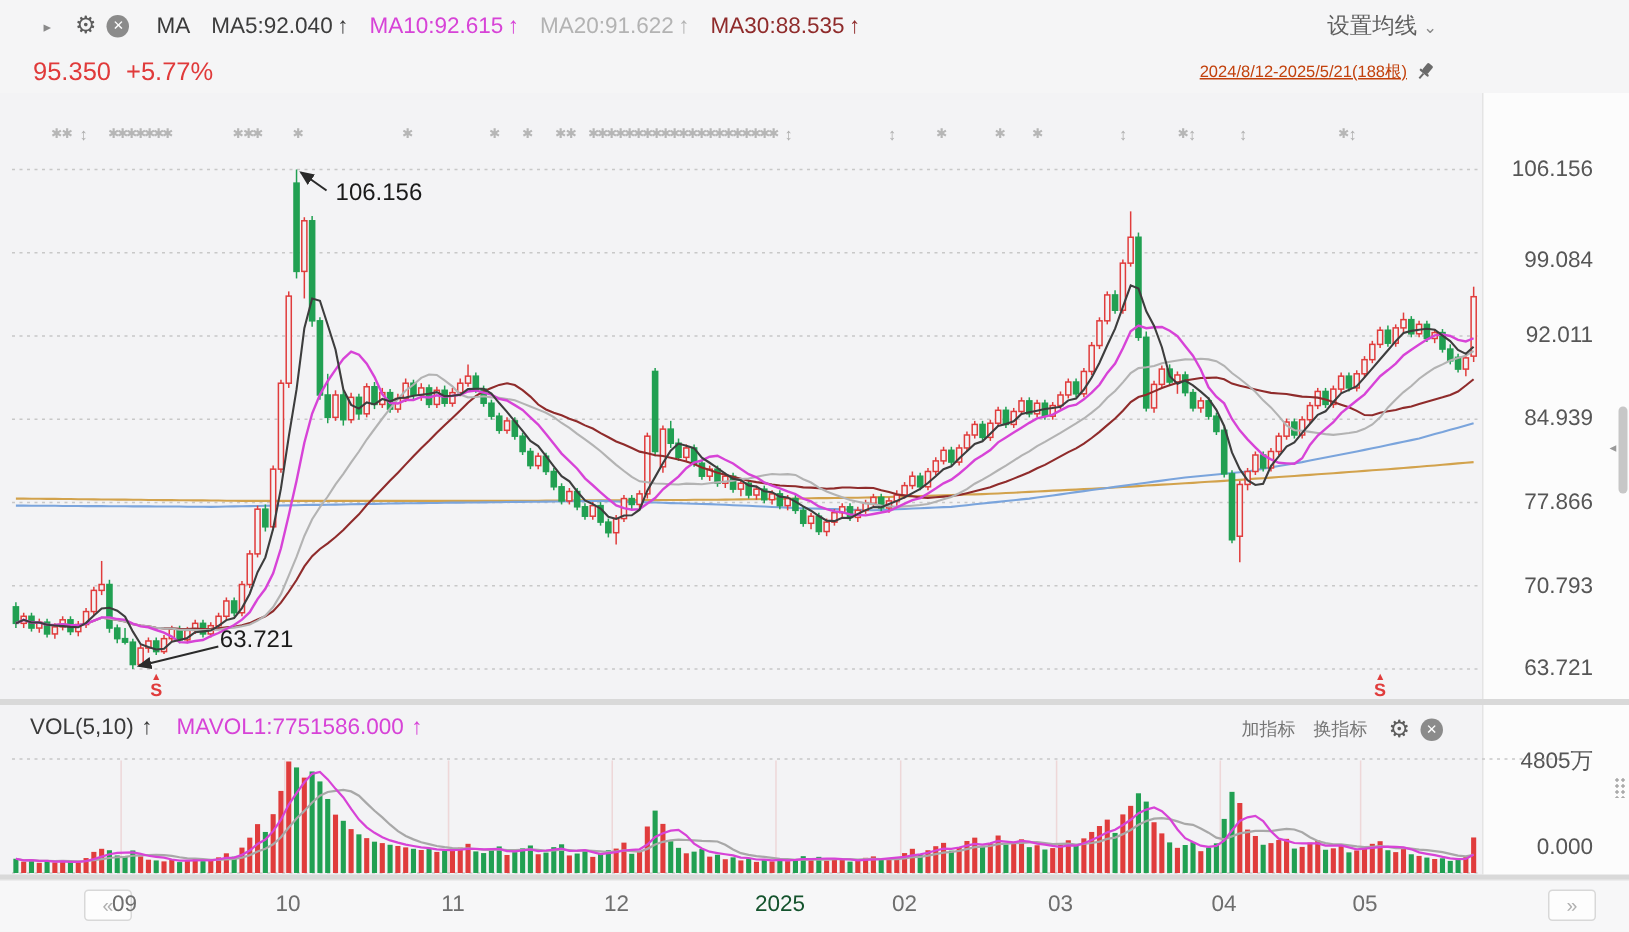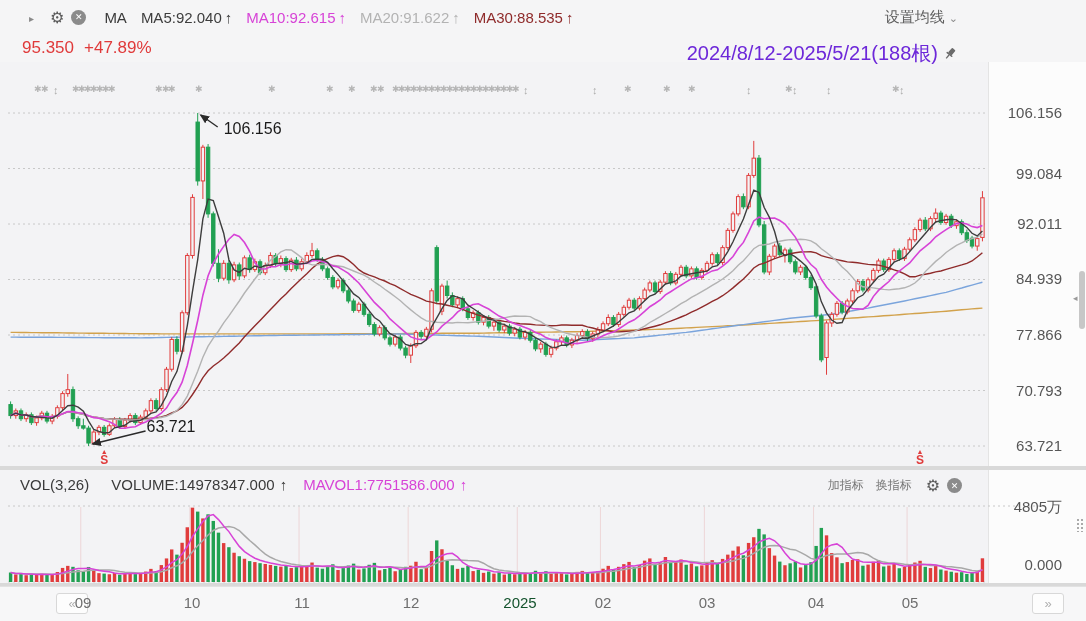--- a/index.html
+++ b/index.html
@@ -16,21 +16,21 @@
     display:inline-flex;align-items:center;justify-content:center;font-size:9px;margin-left:7px;cursor:pointer;}
   .ma-group{font-size:15px;color:#3a3a3a;margin-left:18px;}
   .ma-item{font-size:15px;margin-left:14px;white-space:nowrap;}
   .ma-item .arr{margin-left:3px;}
   .settings-btn{position:absolute;right:128px;top:8px;font-size:15px;color:#5f5f5f;z-index:5;cursor:pointer;}
   .settings-btn .chev{font-size:11px;color:#8a8a8a;margin-left:4px;}
   .hdr-row2{position:absolute;left:22px;top:37px;height:22px;display:flex;align-items:center;z-index:5;}
   .quote-price,.quote-chg{font-size:17px;color:#e03a3a;}
   .quote-chg{margin-left:10px;}
   .range-group{position:absolute;right:128px;top:40px;display:flex;align-items:center;z-index:5;cursor:pointer;}
-  .range-text{font-size:20px;color:#6d28d9;}
+  .range-text{font-size:11px;color:#c2410c;text-decoration:underline;}
   .pin-svg{margin-left:5px;}
   
   .vol-hdr-left{position:absolute;left:20px;top:476px;display:flex;align-items:center;z-index:5;}
   .vol-hdr-left span{font-size:15px;white-space:nowrap;}
   .vol-ind{color:#3a3a3a;}
   .vol-val{color:#3a3a3a;margin-left:22px;}
   .vol-arr{color:#3a3a3a;margin-left:5px;}
   .mavol-val{margin-left:16px;}
   .vol-hdr-right{position:absolute;right:124px;top:476px;display:flex;align-items:center;z-index:5;}
   .vol-hdr-right .lbl{font-size:12px;color:#767676;margin-left:12px;cursor:pointer;}
@@ -681,36 +681,35 @@
     <span class="ma-item" style="color: rgb(215, 67, 215);"><span>MA10:92.615</span><span class="arr">↑</span></span>
     <span class="ma-item" style="color: rgb(179, 179, 179);"><span>MA20:91.622</span><span class="arr">↑</span></span>
     <span class="ma-item" style="color: rgb(143, 43, 43);"><span>MA30:88.535</span><span class="arr">↑</span></span>
   </div>
   <div class="settings-btn">
     <span>设置均线</span><span class="chev">⌄</span>
   </div>
 
   <div class="hdr-row2">
     <span class="quote-price">95.350</span>
-    <span class="quote-chg">+47.89%</span>
+    <span class="quote-chg">+5.77%</span>
   </div>
   <div class="range-group">
     <span class="range-text">2024/8/12-2025/5/21(188根)</span>
     <svg class="pin-svg" width="15" height="15" viewBox="0 0 15 15">
       <g transform="rotate(40 7 7)">
         <rect x="5.2" y="1.5" width="4.6" height="6.5" rx="1" fill="#6b6b6b"></rect>
         <rect x="3.8" y="7.6" width="7.4" height="1.6" rx="0.8" fill="#6b6b6b"></rect>
         <line x1="7.5" y1="9.2" x2="7.5" y2="13.5" stroke="#6b6b6b" stroke-width="1.3"></line>
       </g>
     </svg>
   </div>
 
   <div class="vol-hdr-left">
-    <span class="vol-ind">VOL(3,26)</span>
-    <span class="vol-val">VOLUME:14978347.000</span>
+    <span class="vol-ind">VOL(5,10)</span>
     <span class="vol-arr">↑</span>
     <span class="vol-val mavol-val" style="color: rgb(215, 67, 215);">MAVOL1:7751586.000</span>
     <span class="vol-arr" style="color: rgb(215, 67, 215);">↑</span>
   </div>
   <div class="vol-hdr-right">
     <span class="lbl">加指标</span>
     <span class="lbl">换指标</span>
     <span class="ic-gear">⚙</span>
     <span class="close-circle">
         <i>✕</i>

